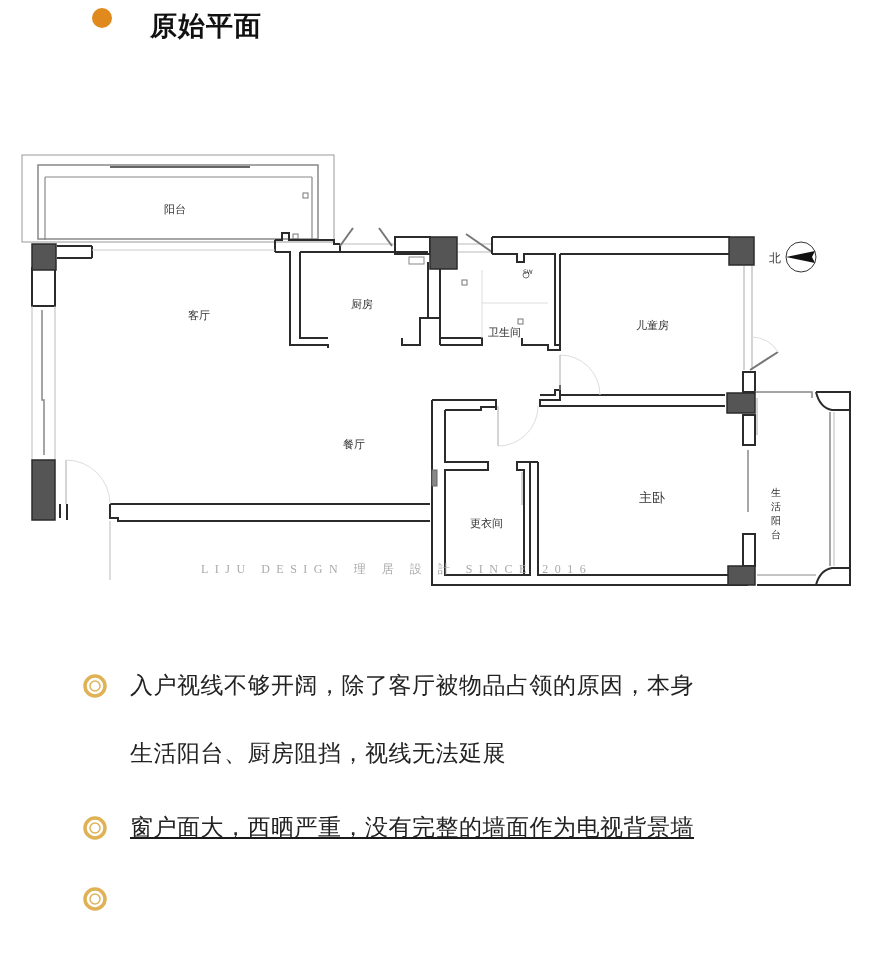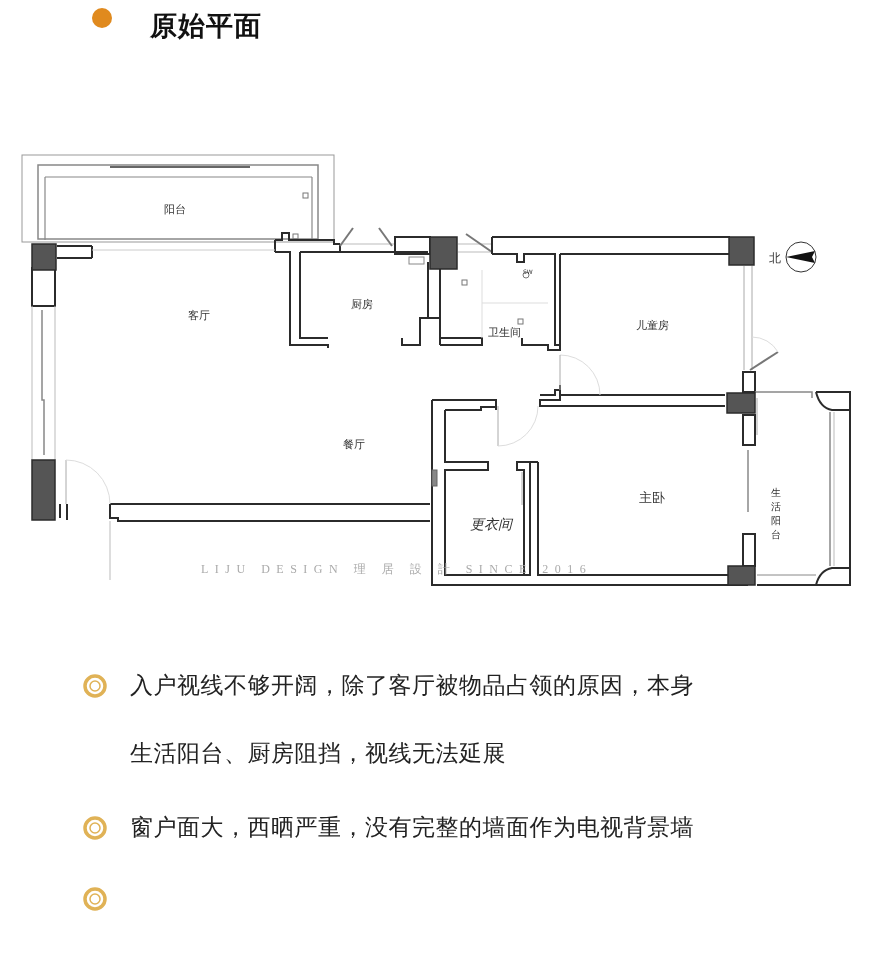--- a/index.html
+++ b/index.html
@@ -142,36 +142,36 @@
   
   <div style="position:absolute;left:164px;top:62px;font-size:11px;color:#333;">阳台</div>
   <div style="position:absolute;left:168px;top:168px;font-size:11px;color:#333;margin-left:20px;">客厅</div>
   <div style="position:absolute;left:351px;top:157px;font-size:11px;color:#333;">厨房</div>
   <div style="position:absolute;left:488px;top:149px;font-size:11px;color:#333;margin-top:36px;">卫生间</div>
   <div style="position:absolute;left:523px;top:128px;font-size:6px;color:#333;">SW</div>
   <div style="position:absolute;left:636px;top:178px;font-size:11px;color:#333;">儿童房</div>
   <div style="position:absolute;left:769px;top:110px;font-size:12px;color:#333;">北</div>
   <div style="position:absolute;left:343px;top:297px;font-size:11px;color:#333;">餐厅</div>
   <div style="position:absolute;left:639px;top:349px;font-size:13px;color:#333;">主卧</div>
-  <div style="position:absolute;left:470px;top:376px;font-size:14px;color:#333;font-style:italic;">更衣间</div>
+  <div style="position:absolute;left:470px;top:376px;font-size:11px;color:#333;">更衣间</div>
   <div style="position:absolute;left:771px;top:346px;font-size:10px;color:#333;">生活阳台</div>
   <div style="position:absolute;left:201px;top:421px;font-size:12px;color:#aaa;letter-spacing:6.5px;white-space:nowrap;font-family:Liberation Serif, serif;">LIJU DESIGN 理 居 設 計 SINCE 2016</div>
 </div>
 
 <div class="bullets">
   <div class="bullet" style="top:8px;">
     <svg class="bullet-icon" viewBox="0 0 26 26">
       <circle cx="13" cy="13" r="10" fill="none" stroke="#e0b256" stroke-width="3.5"></circle>
       <circle cx="13" cy="13" r="5" fill="none" stroke="#e0b256" stroke-width="1.5"></circle>
     </svg>
     <span class="bullet-text">入户视线不够开阔，除了客厅被物品占领的原因，本身</span>
   </div>
   <div class="cont-text" style="top:76px;">生活阳台、厨房阻挡，视线无法延展</div>
 
-  <div class="bullet" style="top:150px;">
+  <div class="bullet" style="top:150px;text-decoration:underline;">
     <svg class="bullet-icon" viewBox="0 0 26 26">
       <circle cx="13" cy="13" r="10" fill="none" stroke="#e0b256" stroke-width="3.5"></circle>
       <circle cx="13" cy="13" r="5" fill="none" stroke="#e0b256" stroke-width="1.5"></circle>
     </svg>
     <span class="bullet-text">窗户面大，西晒严重，没有完整的墙面作为电视背景墙</span>
   </div>
 
   <div class="bullet" style="top:224px;">
     <svg class="bullet-icon" viewBox="0 0 26 26">
       <circle cx="13" cy="13" r="10" fill="none" stroke="#e0b256" stroke-width="3.5"></circle>

